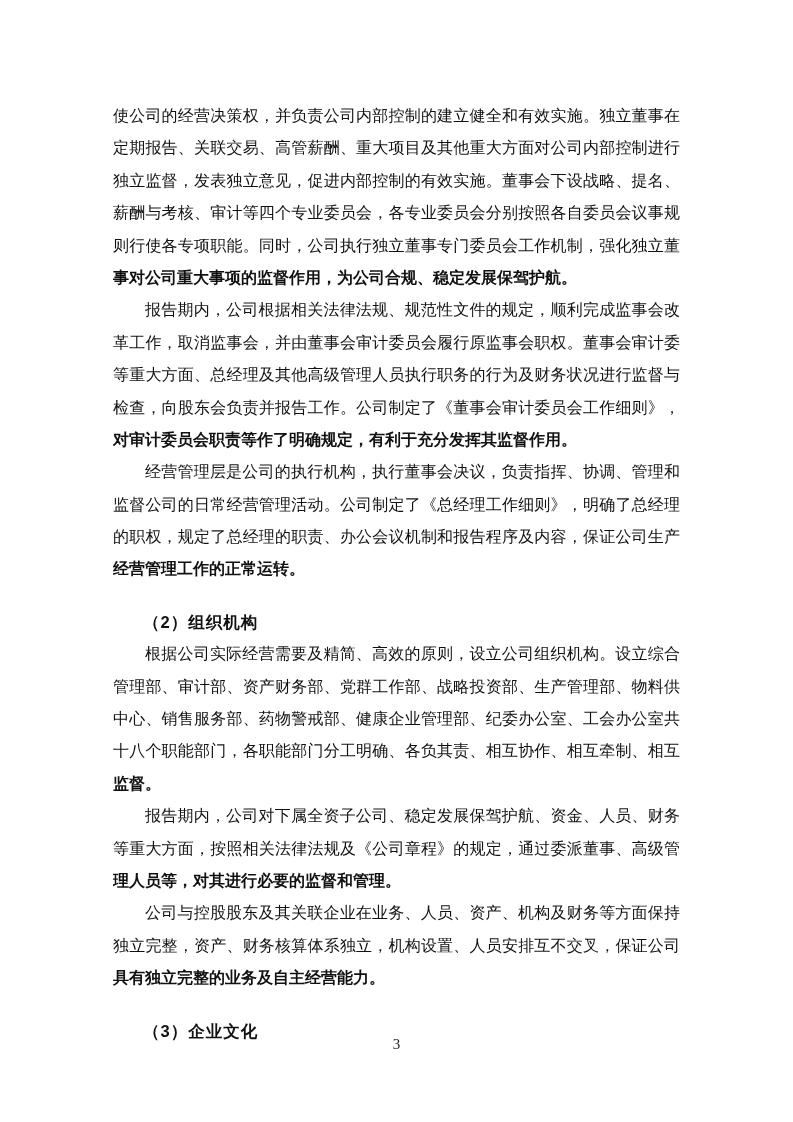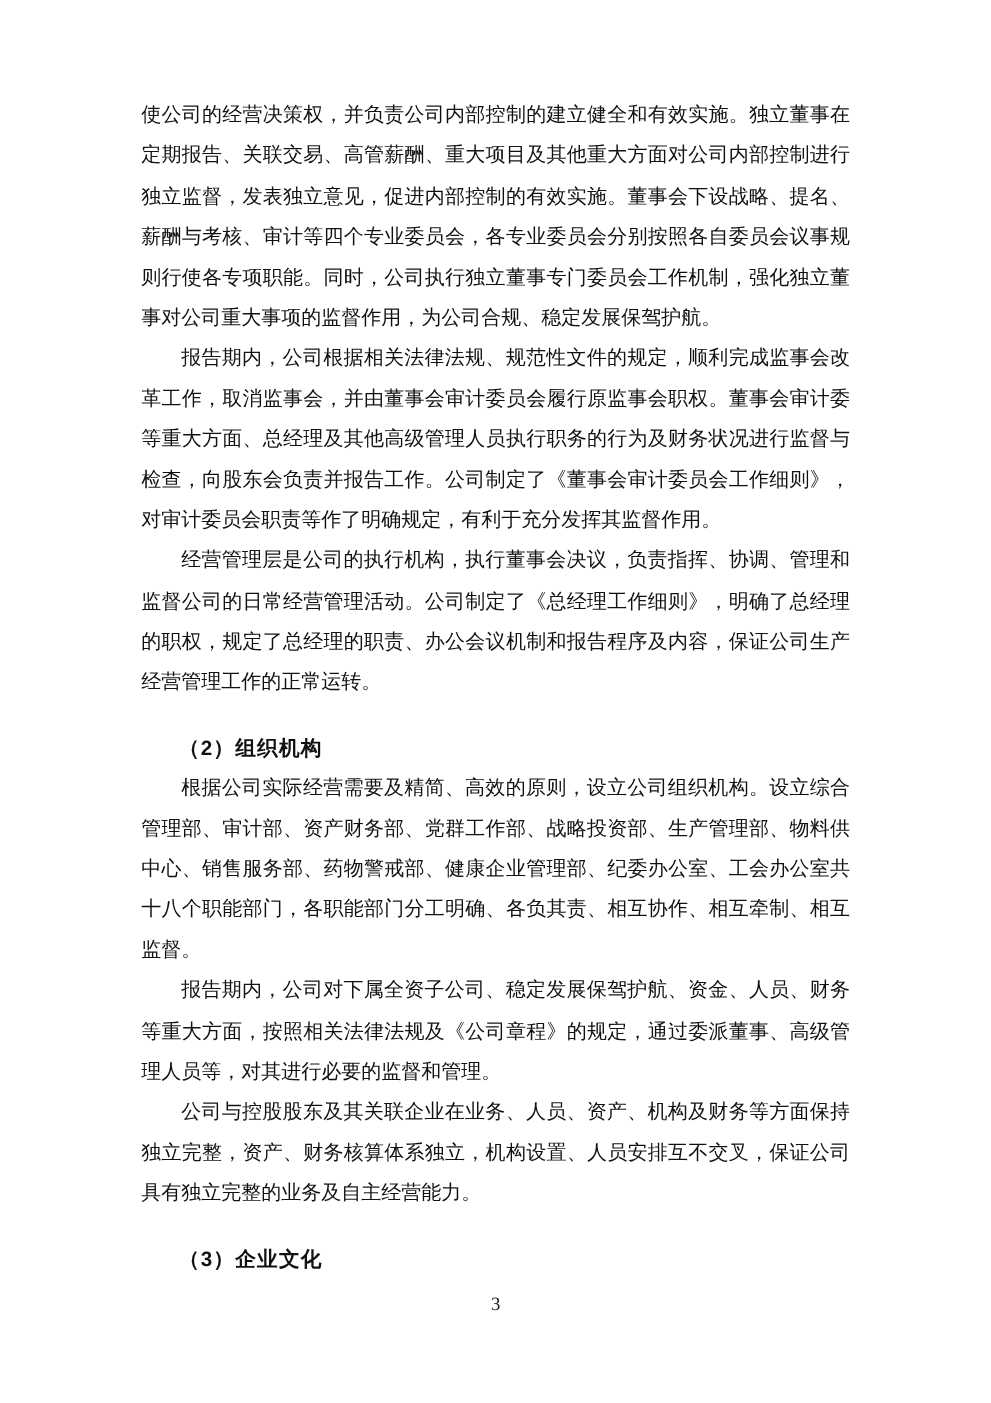--- a/index.html
+++ b/index.html
@@ -12,34 +12,35 @@
     width: 793px;
     height: 1122px;
     background: #ffffff;
     color: #111111;
     font-family: "Liberation Serif", "DejaVu Serif", serif;
     overflow: hidden;
   }
   .content {
     position: absolute;
     left: 113px;
-    top: 77px;
+    top: 100px;
     width: 567px;
   }
   .line {
     height: 32.4px;
     line-height: 32.4px;
     font-size: 16px;
     text-align: justify;
     text-align-last: justify;
     overflow: hidden;
   }
   .line.last {
     text-align: left;
     text-align-last: left;
+    font-weight: bold;
   }
   .line.first {
     text-indent: 32px;
   }
   .heading {
     height: 32.4px;
     line-height: 32.4px;
     font-size: 16.5px;
     font-weight: bold;
     font-family: "Liberation Sans", "DejaVu Sans", sans-serif;

